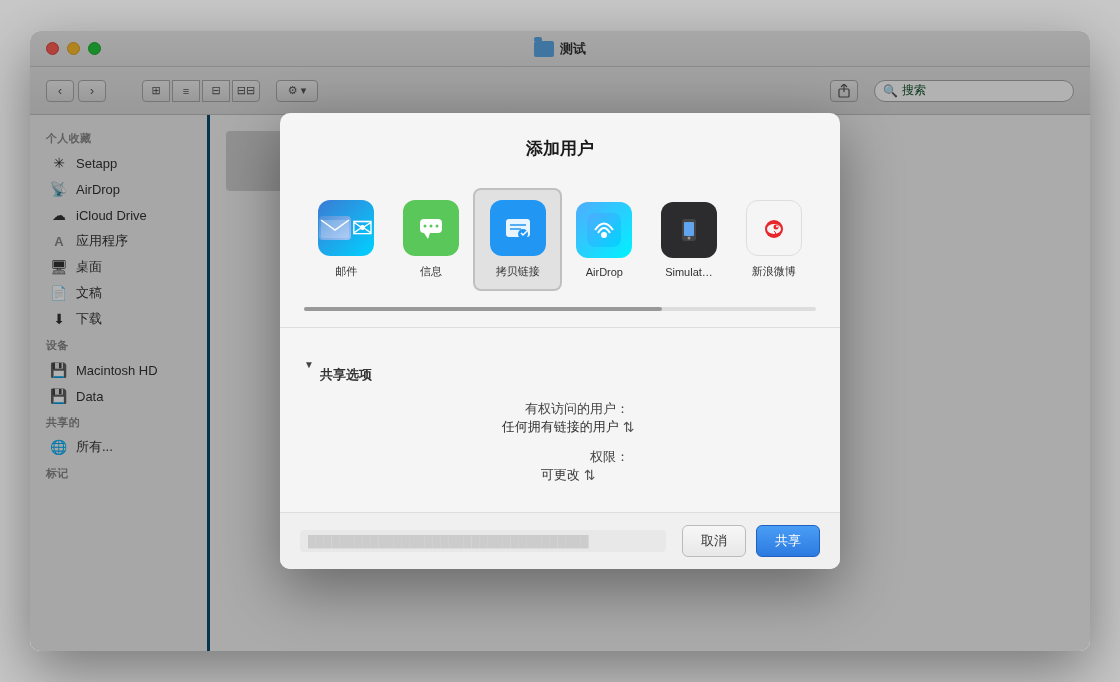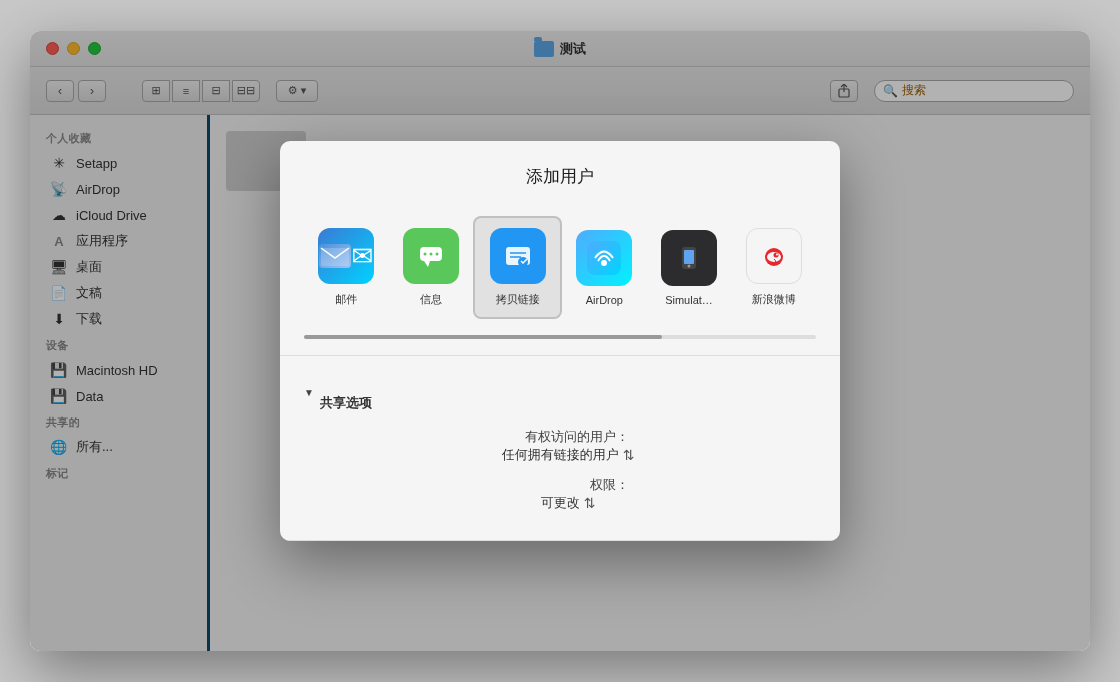--- a/index.html
+++ b/index.html
@@ -255,21 +255,21 @@
       overflow: hidden;
     }
 
     .dialog-header {
       padding: 24px 24px 8px;
       text-align: center;
     }
 
     .dialog-title {
       font-size: 17px;
-      font-weight: 400;
+      font-weight: 700;
       color: #1a1a1a;
       margin-bottom: 4px;
     }
 
     .dialog-subtitle {
       font-size: 13px;
       color: #666;
     }
 
     
@@ -526,21 +526,21 @@
     <div class="spacer"></div>
     <div class="share-btn-toolbar">
       <svg width="14" height="14" viewBox="0 0 14 14">
         <rect x="2" y="5" width="10" height="8" rx="1" fill="none" stroke="#555" stroke-width="1.2"></rect>
         <polyline points="7,0 7,8" fill="none" stroke="#555" stroke-width="1.2"></polyline>
         <polyline points="4,3 7,0 10,3" fill="none" stroke="#555" stroke-width="1.2"></polyline>
       </svg>
     </div>
     <div class="search-box">
       <span style="font-size:12px;color:#999;">🔍</span>
-      <span style="color:#a16207;font-size:12px;text-align:right;">搜索</span>
+      <span style="color:#14532d;font-size:12px;text-align:right;">搜索</span>
     </div>
   </div>
 
   <div class="content-area">
 
     <div class="sidebar">
 
       <div class="sidebar-section-label">个人收藏</div>
 
       <div class="sidebar-item">
@@ -724,17 +724,26 @@
           <span class="sharing-row-label">权限：</span>
           <div class="sharing-row-value">
             <span>可更改</span>
             <span class="stepper-icon">⇅</span>
           </div>
         </div>
       </div>
 
       <div class="dialog-bottom-divider"></div>
 
+      <div class="dialog-footer">
+        <div class="link-preview">
+          <span style="color:#ccc;font-size:11px;">████████████████████████████████████</span>
+        </div>
+        <div class="dialog-buttons">
+          <button class="btn-cancel">取消</button>
+          <button class="btn-share">共享</button>
+        </div>
+      </div>
 
     </div>
   </div>
 
 </div>
 
 </body></html>

